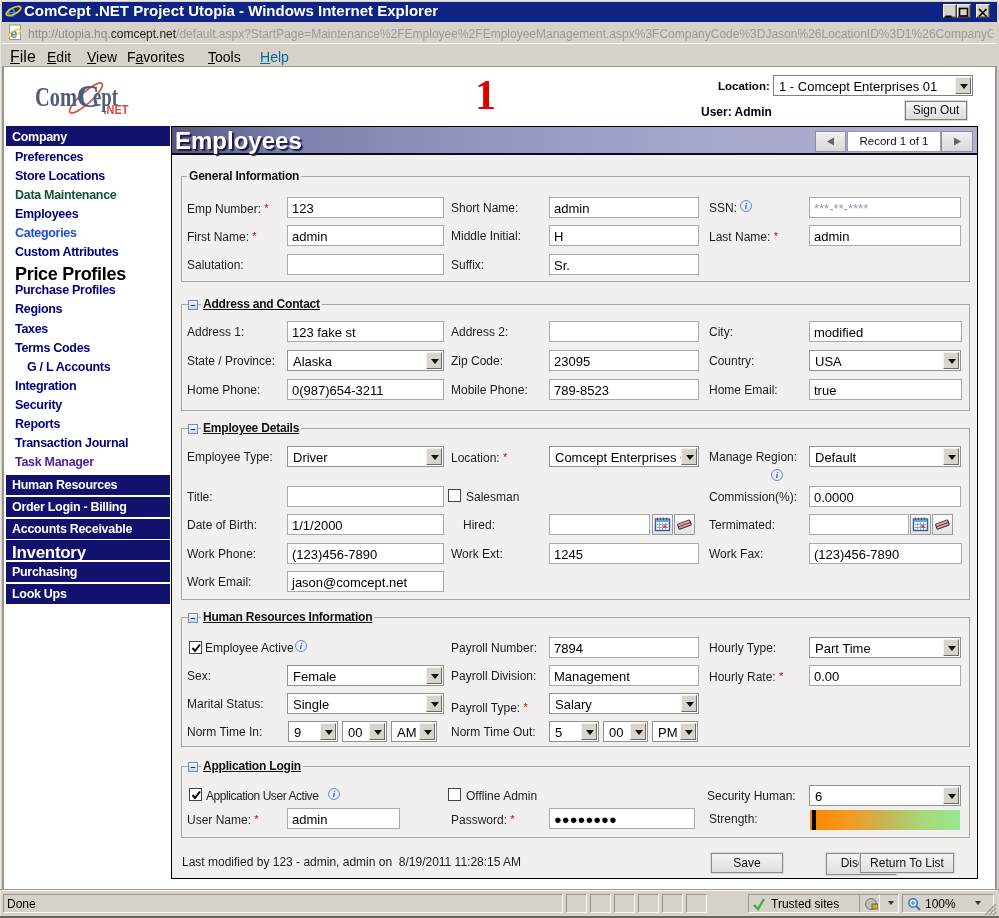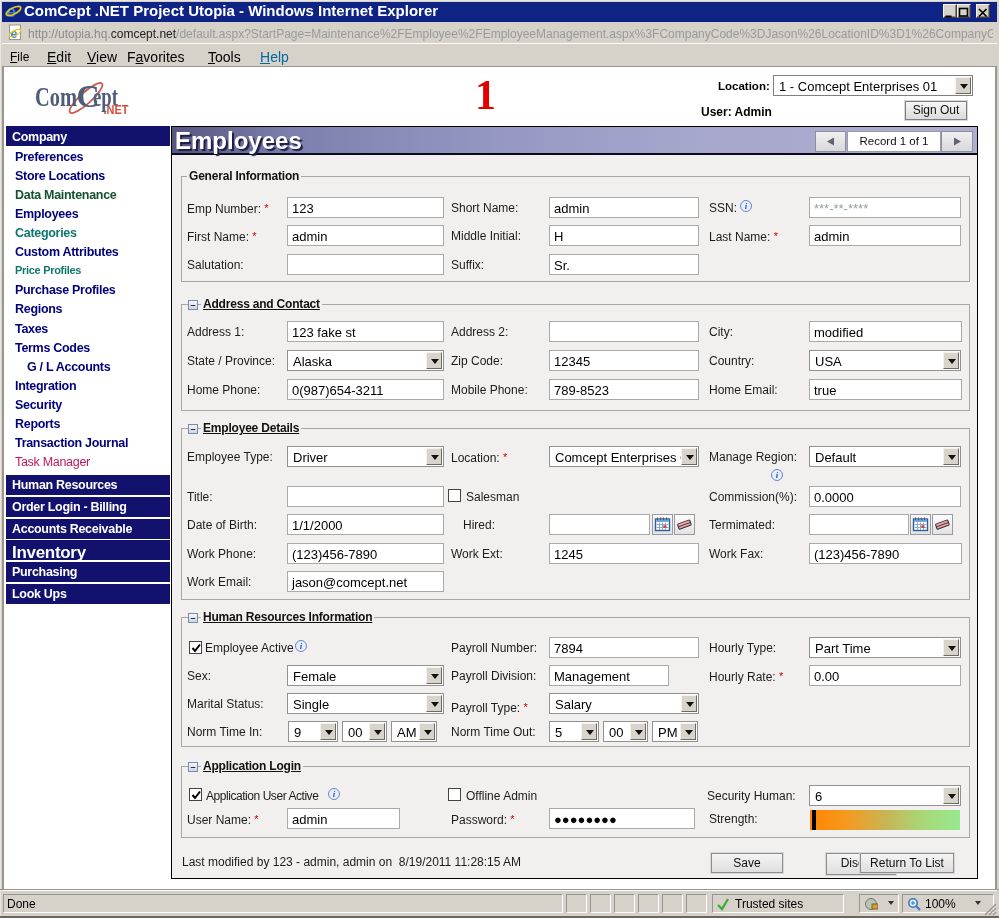--- a/index.html
+++ b/index.html
@@ -39,21 +39,21 @@
       <path d="M2 2 L9.5 9.5 M9.5 2 L2 9.5" stroke="#000" stroke-width="1.7"></path>
     </svg></div>
 <div class="abs" style="left:2px;top:22px;width:995px;height:21px;background:#d6d2ca"></div>
 <svg class="abs" style="left:7px;top:24px" width="16" height="17" viewBox="0 0 16 17">
 <rect x="2.5" y="1" width="11" height="14.5" fill="#fff" stroke="#9a968e"></rect>
 <text x="3.5" y="13.5" font-family="Liberation Sans" font-weight="bold" font-size="12.5" fill="#2e86e0">e</text>
 <ellipse cx="8" cy="9" rx="6.3" ry="2.4" fill="none" stroke="#edc41e" stroke-width="1.3" transform="rotate(-27 8 9)"></ellipse>
 </svg>
 <div class="abs" style="left:28px;top:27px;font-size:12px;color:#8b8b8b;white-space:nowrap;width:965px;overflow:hidden">http://utopia.hq.<span style="color:#222">comcept.net</span><span style="color:#9a9a9a">/default.aspx?StartPage=Maintenance%2FEmployee%2FEmployeeManagement.aspx%3FCompanyCode%3DJason%26LocationID%3D1%26CompanyGUID%3DF64F94d</span></div>
 <div class="abs" style="left:2px;top:43px;width:995px;height:24px;background:#d6d2ca;border-top:1px solid #fdfcfa;border-bottom:1px solid #9a968e"></div>
-<div class="lbl mi" style="left:10px;top:49px;color:#000;font-size:12px;line-height:16px"><u>F</u>ile</div>
+<div class="lbl mi" style="left:10px;top:49px;color:#000;font-size:16px;line-height:16px"><u>F</u>ile</div>
 <div class="lbl mi" style="left:47px;top:49px;color:#000;font-size:14px;line-height:16px"><u>E</u>dit</div>
 <div class="lbl mi" style="left:87px;top:49px;color:#000;font-size:14px;line-height:16px"><u>V</u>iew</div>
 <div class="lbl mi" style="left:127px;top:49px;color:#000;font-size:14px;line-height:16px">F<u>a</u>vorites</div>
 <div class="lbl mi" style="left:208px;top:49px;color:#000;font-size:14px;line-height:16px"><u>T</u>ools</div>
 <div class="lbl mi" style="left:260px;top:49px;color:#0369a1;font-size:14px;line-height:16px"><u>H</u>elp</div>
 <div class="abs" style="left:2px;top:67px;width:995px;height:823px;background:#fff;border-left:2px solid #9a968e;border-right:2px solid #9a968e"></div>
 <div class="abs" style="left:28px;top:74px;width:110px;height:50px">
 <svg width="110" height="50" viewBox="28 74 110 50">
 <ellipse cx="86" cy="98" rx="21.5" ry="5.6" fill="none" stroke="#cd5c4c" stroke-width="1.8" transform="rotate(-42 86 98)"></ellipse>
 <text x="35" y="106" font-family="Liberation Serif,serif" font-weight="bold" font-size="27" fill="#4f5c7a" textLength="42" lengthAdjust="spacingAndGlyphs">Com</text>
@@ -67,33 +67,33 @@
       <i></i>
     </span></div>
 <div class="lbl" style="left:701px;top:105px;font-weight:bold;font-size:12px;color:#000">User: Admin</div>
 <div class="btn" style="left:905px;top:101px;width:62px;height:19px;line-height:17px;background:linear-gradient(#f6f6f6,#dcdcdc);border-color:#7f7f7f">Sign Out</div>
 <div class="abs" style="left:6px;top:126px;width:164px;height:20px;background:#12126e"></div>
 <div class="abs" style="left:12px;top:130px;font-size:12.5px;letter-spacing:-0.3px;font-weight:bold;color:#fff">Company</div>
 <div class="abs" style="left:15px;top:150px;font-size:12.5px;letter-spacing:-0.3px;font-weight:bold;color:#00007a">Preferences</div>
 <div class="abs" style="left:15px;top:169px;font-size:12.5px;letter-spacing:-0.3px;font-weight:bold;color:#00007a">Store Locations</div>
 <div class="abs" style="left:15px;top:188px;font-size:12.5px;letter-spacing:-0.3px;font-weight:bold;color:#14532d">Data Maintenance</div>
 <div class="abs" style="left:15px;top:207px;font-size:12.5px;letter-spacing:-0.3px;font-weight:bold;color:#00007a">Employees</div>
-<div class="abs" style="left:15px;top:226px;font-size:12.5px;letter-spacing:-0.3px;font-weight:bold;color:#0f766e">Categories</div>
+<div class="abs" style="left:15px;top:226px;font-size:12.5px;letter-spacing:-0.3px;font-weight:bold;color:#1d4ed8">Categories</div>
 <div class="abs" style="left:15px;top:245px;font-size:12.5px;letter-spacing:-0.3px;font-weight:bold;color:#00007a">Custom Attributes</div>
-<div class="abs" style="left:15px;top:264px;font-size:11px;letter-spacing:-0.3px;font-weight:bold;color:#0f766e">Price Profiles</div>
+<div class="abs" style="left:15px;top:264px;font-size:18px;letter-spacing:-0.3px;font-weight:bold;color:#000000">Price Profiles</div>
 <div class="abs" style="left:15px;top:283px;font-size:12.5px;letter-spacing:-0.3px;font-weight:bold;color:#00007a">Purchase Profiles</div>
 <div class="abs" style="left:15px;top:302px;font-size:12.5px;letter-spacing:-0.3px;font-weight:bold;color:#00007a">Regions</div>
 <div class="abs" style="left:15px;top:322px;font-size:12.5px;letter-spacing:-0.3px;font-weight:bold;color:#00007a">Taxes</div>
 <div class="abs" style="left:15px;top:341px;font-size:12.5px;letter-spacing:-0.3px;font-weight:bold;color:#00007a">Terms Codes</div>
 <div class="abs" style="left:27px;top:360px;font-size:12.5px;letter-spacing:-0.3px;font-weight:bold;color:#00007a">G / L Accounts</div>
 <div class="abs" style="left:15px;top:379px;font-size:12.5px;letter-spacing:-0.3px;font-weight:bold;color:#00007a">Integration</div>
 <div class="abs" style="left:15px;top:398px;font-size:12.5px;letter-spacing:-0.3px;font-weight:bold;color:#00007a">Security</div>
 <div class="abs" style="left:15px;top:417px;font-size:12.5px;letter-spacing:-0.3px;font-weight:bold;color:#00007a">Reports</div>
 <div class="abs" style="left:15px;top:436px;font-size:12.5px;letter-spacing:-0.3px;font-weight:bold;color:#00007a">Transaction Journal</div>
-<div class="abs" style="left:15px;top:455px;font-size:12.5px;letter-spacing:-0.3px;font-weight:normal;color:#be185d">Task Manager</div>
+<div class="abs" style="left:15px;top:455px;font-size:12.5px;letter-spacing:-0.3px;font-weight:bold;color:#4c1d95">Task Manager</div>
 <div class="abs" style="left:6px;top:475px;width:164px;height:20px;background:#12126e"></div>
 <div class="abs" style="left:12px;top:478px;font-size:12.5px;letter-spacing:-0.3px;font-weight:bold;color:#fff">Human Resources</div>
 <div class="abs" style="left:6px;top:497px;width:164px;height:20px;background:#12126e"></div>
 <div class="abs" style="left:12px;top:500px;font-size:12.5px;letter-spacing:-0.3px;font-weight:bold;color:#fff">Order Login - Billing</div>
 <div class="abs" style="left:6px;top:519px;width:164px;height:20px;background:#12126e"></div>
 <div class="abs" style="left:12px;top:522px;font-size:12.5px;letter-spacing:-0.3px;font-weight:bold;color:#fff">Accounts Receivable</div>
 <div class="abs" style="left:6px;top:540px;width:164px;height:20px;background:#12126e"></div>
 <div class="abs" style="left:12px;top:543px;font-size:17px;letter-spacing:-0.3px;font-weight:bold;color:#fff">Inventory</div>
 <div class="abs" style="left:6px;top:562px;width:164px;height:20px;background:#12126e"></div>
 <div class="abs" style="left:12px;top:565px;font-size:12.5px;letter-spacing:-0.3px;font-weight:bold;color:#fff">Purchasing</div>
@@ -135,21 +135,21 @@
 <div class="inp" style="left:287px;top:321px;width:157px;color:#000">123 fake st</div>
 <div class="lbl" style="left:451px;top:325px">Address 2:</div>
 <div class="inp" style="left:549px;top:321px;width:150px;color:#000"></div>
 <div class="lbl" style="left:709px;top:325px">City:</div>
 <div class="inp" style="left:809px;top:321px;width:153px;color:#000">modified</div>
 <div class="lbl" style="left:187px;top:354px">State / Province:</div>
 <div class="dd" style="left:287px;top:350px;width:157px">Alaska<span class="dda">
       <i></i>
     </span></div>
 <div class="lbl" style="left:451px;top:354px">Zip Code:</div>
-<div class="inp" style="left:549px;top:350px;width:150px;color:#000">12345</div>
+<div class="inp" style="left:549px;top:350px;width:150px;color:#000">23095</div>
 <div class="lbl" style="left:709px;top:354px">Country:</div>
 <div class="dd" style="left:809px;top:350px;width:152px">USA<span class="dda">
       <i></i>
     </span></div>
 <div class="lbl" style="left:187px;top:383px">Home Phone:</div>
 <div class="inp" style="left:287px;top:379px;width:157px;color:#000">0(987)654-3211</div>
 <div class="lbl" style="left:451px;top:383px">Mobile Phone:</div>
 <div class="inp" style="left:549px;top:379px;width:150px;color:#000">789-8523</div>
 <div class="lbl" style="left:709px;top:383px">Home Email:</div>
 <div class="inp" style="left:809px;top:379px;width:153px;color:#000">true</div>
@@ -233,21 +233,21 @@
 <div class="inp" style="left:549px;top:637px;width:150px;color:#000">7894</div>
 <div class="lbl" style="left:709px;top:641px">Hourly Type:</div>
 <div class="dd" style="left:809px;top:637px;width:152px">Part Time<span class="dda">
       <i></i>
     </span></div>
 <div class="lbl" style="left:187px;top:669px">Sex:</div>
 <div class="dd" style="left:287px;top:665px;width:157px">Female<span class="dda">
       <i></i>
     </span></div>
 <div class="lbl" style="left:451px;top:669px">Payroll Division:</div>
-<div class="inp" style="left:549px;top:665px;width:120px;color:#000">Management</div>
+<div class="inp" style="left:549px;top:665px;width:150px;color:#000">Management</div>
 <div class="lbl" style="left:709px;top:669px">Hourly Rate: <span class="req">*</span></div>
 <div class="inp" style="left:809px;top:665px;width:152px;color:#000">0.00</div>
 <div class="lbl" style="left:187px;top:697px">Marital Status:</div>
 <div class="dd" style="left:287px;top:693px;width:157px">Single<span class="dda">
       <i></i>
     </span></div>
 <div class="lbl" style="left:451px;top:700px">Payroll Type: <span class="req">*</span></div>
 <div class="dd" style="left:549px;top:693px;width:150px">Salary<span class="dda">
       <i></i>
     </span></div>
@@ -302,21 +302,21 @@
 <div class="abs" style="left:0px;top:889px;width:999px;height:1px;background:#9a968e"></div>
 <div class="seg" style="left:3px;top:894px;width:560px">
     <span style="position:absolute;left:3px;top:2px;font-size:12px;color:#000">Done</span>
   </div>
 <div class="seg" style="left:566px;top:894px;width:21px"></div>
 <div class="seg" style="left:590px;top:894px;width:21px"></div>
 <div class="seg" style="left:614px;top:894px;width:21px"></div>
 <div class="seg" style="left:638px;top:894px;width:21px"></div>
 <div class="seg" style="left:662px;top:894px;width:21px"></div>
 <div class="seg" style="left:686px;top:894px;width:21px"></div>
-<div class="seg" style="left:712px;top:894px;width:132px">
+<div class="seg" style="left:748px;top:894px;width:132px">
 <svg style="position:absolute;left:3px;top:2px" width="14" height="14">
       <path d="M2 8 L6 12 L12 2" fill="none" stroke="#3fae3f" stroke-width="2.4"></path>
     </svg>
 <span style="position:absolute;left:22px;top:2px;font-size:12px;color:#000">Trusted sites</span>
   </div>
 <div class="seg" style="left:859px;top:894px;width:40px">
 <svg style="position:absolute;left:4px;top:2px" width="14" height="14">
       <circle cx="7" cy="7" r="5.5" fill="#b8c4b8" stroke="#6a7a6a"></circle>
       <rect x="8" y="7" width="6" height="5" fill="#d6a038" stroke="#806020"></rect>
     </svg>

